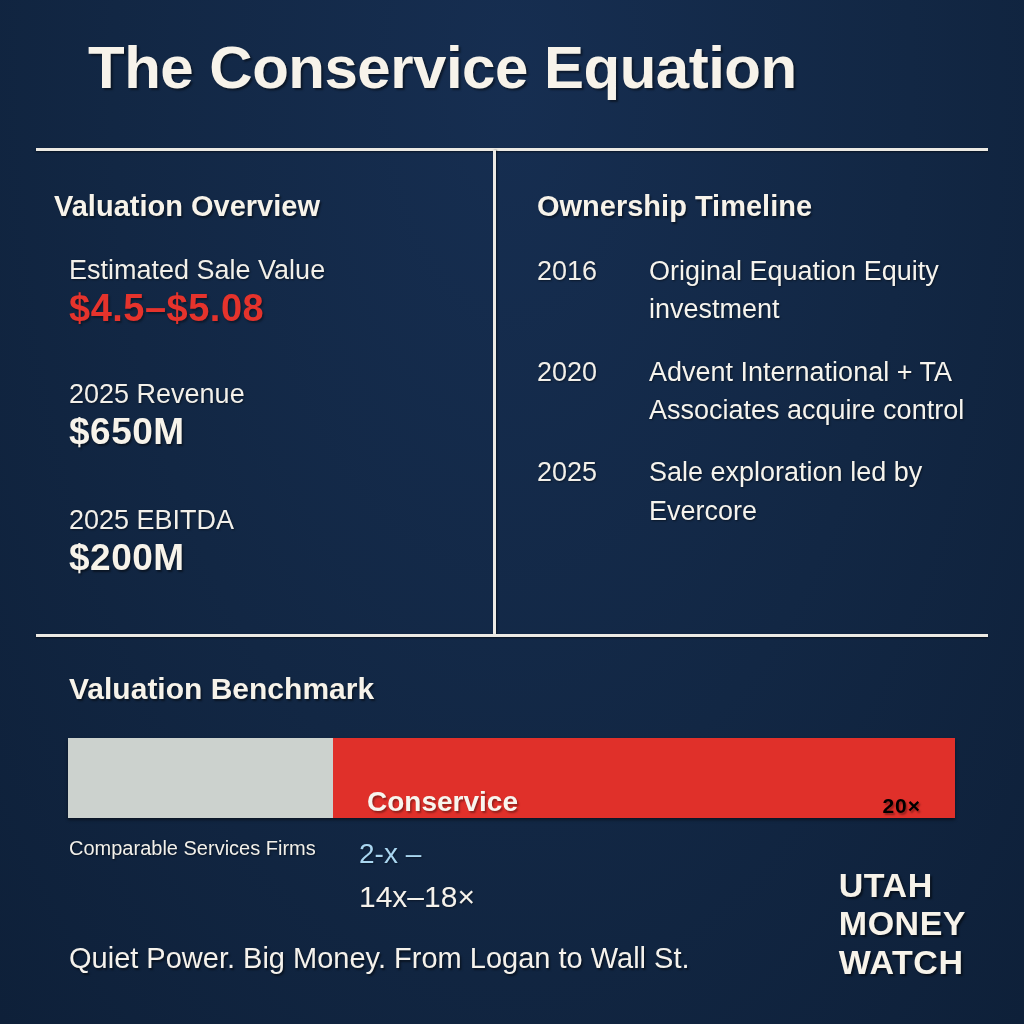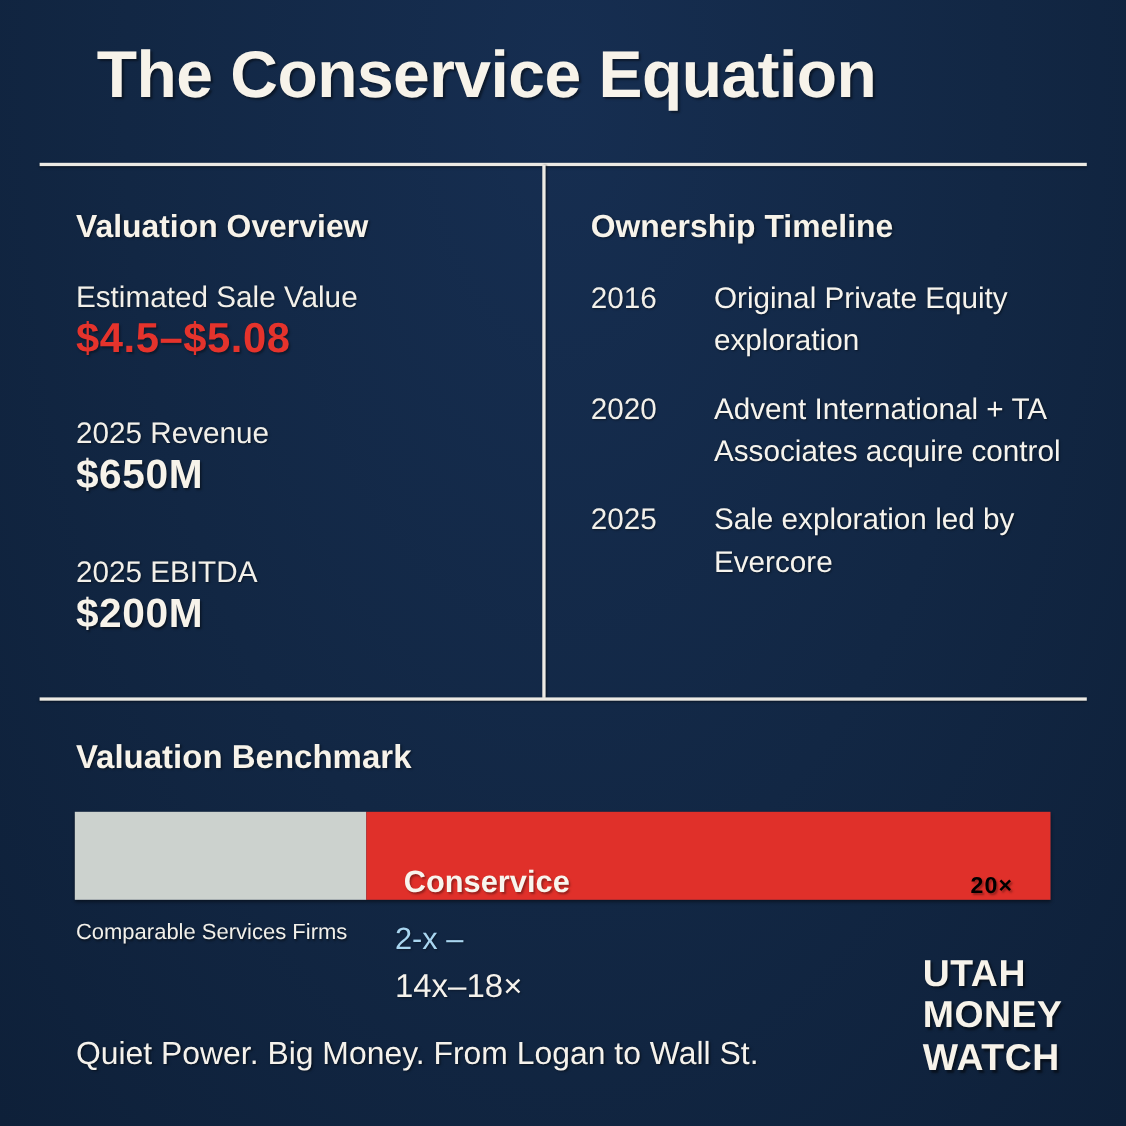--- a/index.html
+++ b/index.html
@@ -60,21 +60,21 @@
 
   
   .col-heading {
     position: absolute;
     font-size: 29px;
     font-weight: 700;
     color: #f7f3ea;
     text-shadow: 1.5px 1.5px 2px rgba(0,0,0,.45);
     white-space: nowrap;
   }
-  #valuation-heading { left: 69px; top: 190px; }
+  #valuation-heading { left: 54px; top: 190px; }
   #timeline-heading  { left: 537px; top: 190px; }
   #benchmark-heading { left: 69px; top: 672px; font-size: 30px; text-align: center; }
 
   
   .metric { position: absolute; left: 69px; }
   .metric .metric-label {
     display: block;
     font-size: 27px;
     font-weight: 400;
     color: #f2f0ea;
@@ -259,21 +259,21 @@
   <div class="metric" id="metric-ebitda">
     <span class="metric-label">2025 EBITDA</span>
     <span class="metric-value">$200M</span>
   </div>
 
   <div class="col-heading" id="timeline-heading">Ownership Timeline</div>
 
   <div class="timeline">
     <div class="timeline-row">
       <div class="timeline-year">2016</div>
-      <div class="timeline-event">Original Private Equity exploration</div>
+      <div class="timeline-event">Original Equation Equity investment</div>
     </div>
     <div class="timeline-row">
       <div class="timeline-year">2020</div>
       <div class="timeline-event">Advent International + TA Associates acquire control</div>
     </div>
     <div class="timeline-row">
       <div class="timeline-year">2025</div>
       <div class="timeline-event">Sale exploration led by Evercore</div>
     </div>
   </div>

